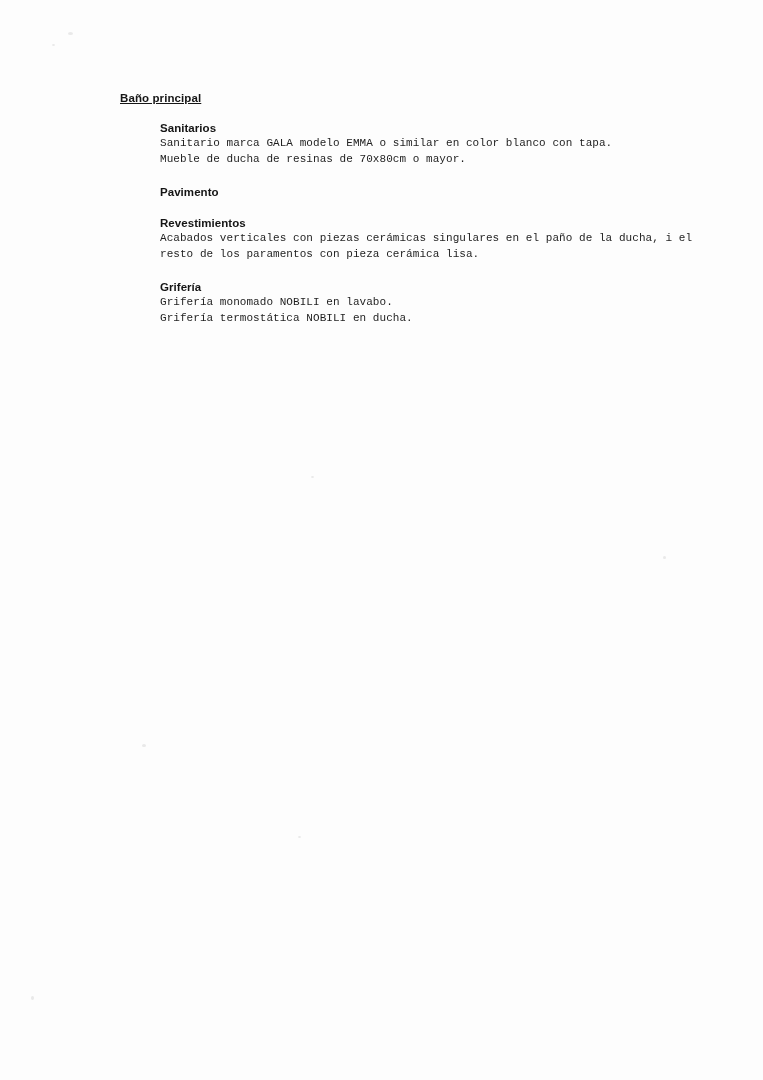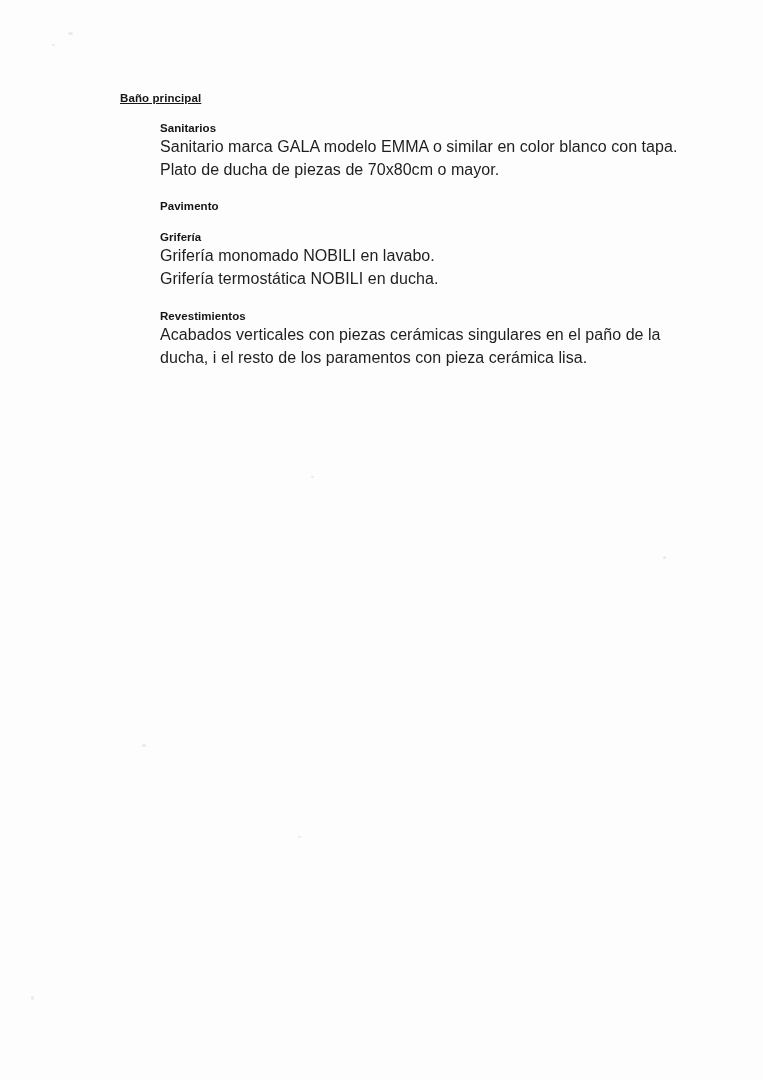--- a/index.html
+++ b/index.html
@@ -43,24 +43,25 @@
   }
   .section { margin-bottom: 17px; margin-left: 40px; }
   .section-heading {
     font-size: 11.5px;
     font-weight: 700;
     margin: 0 0 2px 0;
     color: #141414;
     letter-spacing: .05px;
   }
   .section-body {
-    font-size: 16px;
+    font-size: 11px;
     line-height: 1.42;
     color: #1e1e1e;
     letter-spacing: .05px;
+    font-family: Liberation Mono, monospace;
   }
   .section-body p {
     margin: 0;
   }
   .sec-pavimento { margin-top: 19px; }
   .sec-revest { margin-top: 19px; }
   .sec-griferia { margin-top: 19px; }
 </style>
 </head>
 <body>
@@ -76,37 +77,37 @@
   <span class="speckle" style="left:311px;top:476px;width:3px;height:2px;"></span>
 
   <div class="content">
 
     <h1 class="doc-title">Baño principal</h1>
 
     <div class="section sec-sanitarios">
       <h2 class="section-heading">Sanitarios</h2>
       <div class="section-body">
         <p>Sanitario marca GALA modelo EMMA o similar en color blanco con tapa.</p>
-        <p>Plato de ducha de piezas de 70x80cm o mayor.</p>
+        <p>Mueble de ducha de resinas de 70x80cm o mayor.</p>
       </div>
     </div>
 
     <div class="section sec-pavimento">
       <h2 class="section-heading">Pavimento</h2>
+    </div>
+
+    <div class="section sec-revest">
+      <h2 class="section-heading">Revestimientos</h2>
+      <div class="section-body">
+        <p>Acabados verticales con piezas cerámicas singulares en el paño de la ducha, i el resto de los paramentos con pieza cerámica lisa.</p>
+      </div>
     </div>
 
     <div class="section sec-griferia">
       <h2 class="section-heading">Grifería</h2>
       <div class="section-body">
         <p>Grifería monomado  NOBILI en lavabo.</p>
         <p>Grifería termostática  NOBILI en ducha.</p>
       </div>
     </div>
 
-    <div class="section sec-revest">
-      <h2 class="section-heading">Revestimientos</h2>
-      <div class="section-body">
-        <p>Acabados verticales con piezas cerámicas singulares en el paño de la ducha, i el resto de los paramentos con pieza cerámica lisa.</p>
-      </div>
-    </div>
-
   </div>
 </div>
 
 </body></html>

